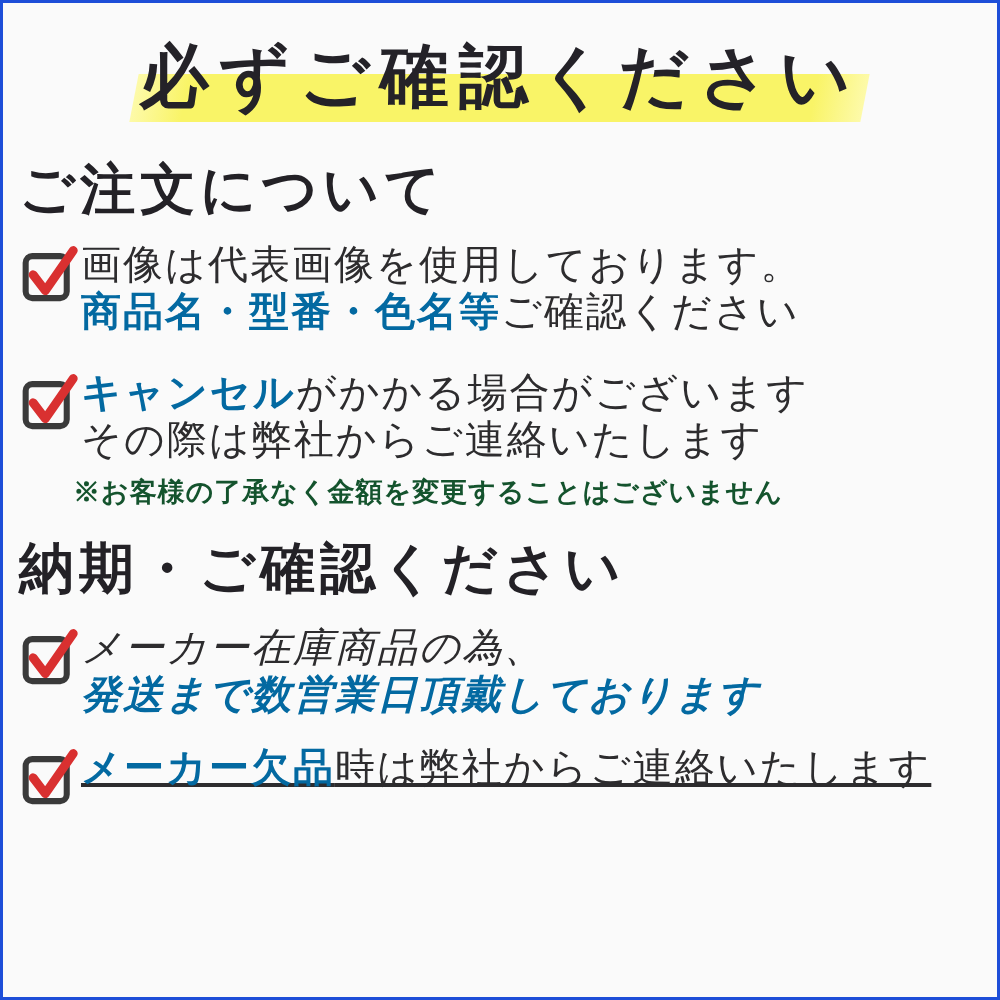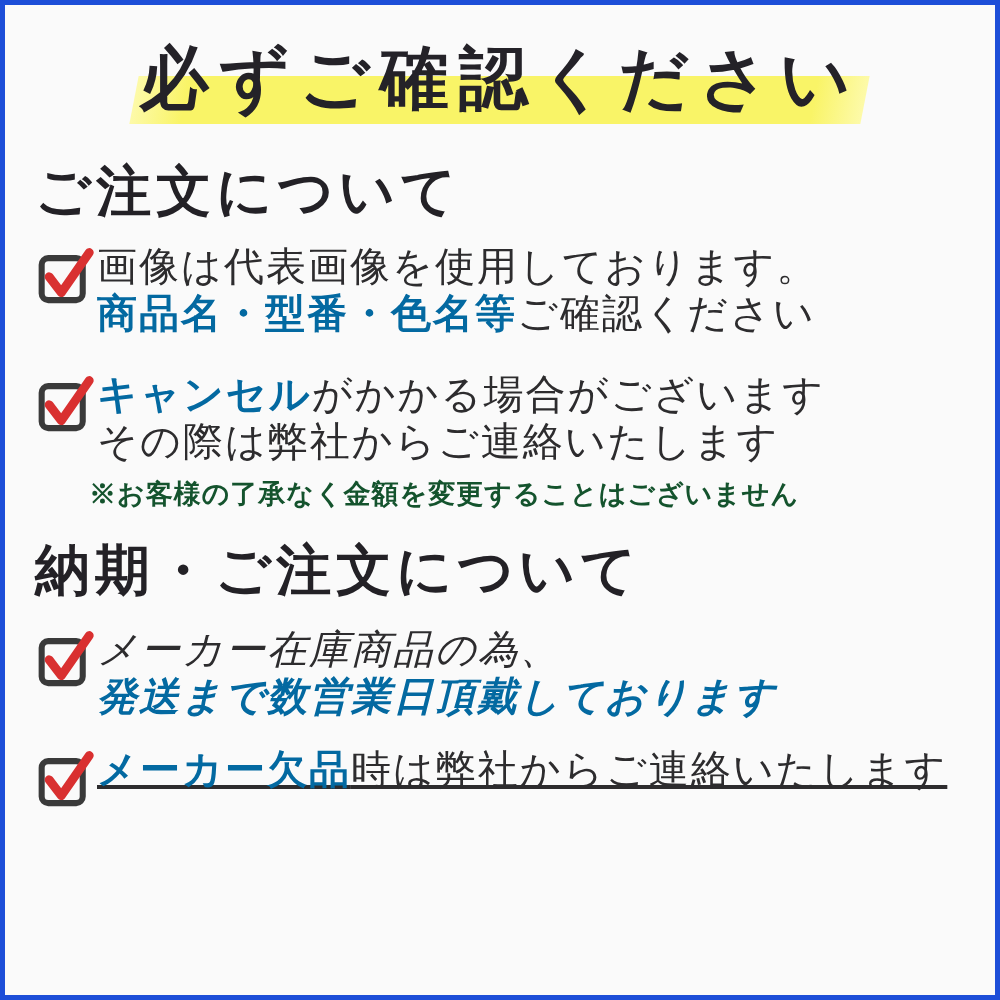--- a/index.html
+++ b/index.html
@@ -1,21 +1,21 @@
 <!DOCTYPE html>
 <html lang="ja"><head>
 <meta charset="utf-8">
 <style>
   html,body{margin:0;padding:0;background:#e8e8e8;}
   .frame{
     position:relative;
     width:1000px;height:1000px;
     box-sizing:border-box;
     background:#fafafa;
-    border:5px solid #1d4ed8;
+    border:3px solid #1d4ed8;
     overflow:hidden;
     font-family:"Liberation Serif","DejaVu Serif",serif;
     color:#2d2c2e;
   }
   
   .title-wrap{
     position:relative;
     width:max-content;
     margin:40px auto 0;
   }
@@ -29,21 +29,21 @@
   }
   .title-text{
     position:relative;z-index:1;
     font-size:69px;font-weight:700;
     letter-spacing:10px;
     line-height:1.0;
     color:#242228;
     white-space:nowrap;
   }
   
-  .content{padding:0 30px 0 30px;}
+  .content{padding:0 30px 0 16px;}
   h2{
     margin:0;
     font-size:55px;font-weight:700;
     letter-spacing:5px;line-height:1.1;
     color:#232126;
   }
   .h2-order{margin-top:48px;}
   .h2-stock{margin-top:30px;}
   
   .item{
@@ -115,21 +115,21 @@
           <path d="M13 33 L26 50 L56 7" fill="none" stroke="#d93030" stroke-width="9.5" stroke-linecap="round" stroke-linejoin="round"></path>
         </svg>
       </span>
       <div class="lines">
         <p><span class="red">キャンセル</span><span class="black">がかかる場合がございます</span></p>
         <p><span class="black">その際は弊社からご連絡いたします</span></p>
         <p class="note">※お客様の了承なく金額を変更することはございません</p>
       </div>
     </div>
 
-    <h2 class="h2-stock">納期・ご注文について</h2>
+    <h2 class="h2-stock">納期・ご確認ください</h2>
 
     <div class="item item-4">
       <span class="cbx">
         <svg viewBox="0 0 60 60" aria-hidden="true">
           <rect x="5" y="13" width="44" height="45" rx="7" fill="none" stroke="#3a3a3a" stroke-width="6.5"></rect>
           <path d="M13 33 L26 50 L56 7" fill="none" stroke="#d93030" stroke-width="9.5" stroke-linecap="round" stroke-linejoin="round"></path>
         </svg>
       </span>
       <div class="lines">
         <p><span class="black">メーカー在庫商品の為、</span></p>

